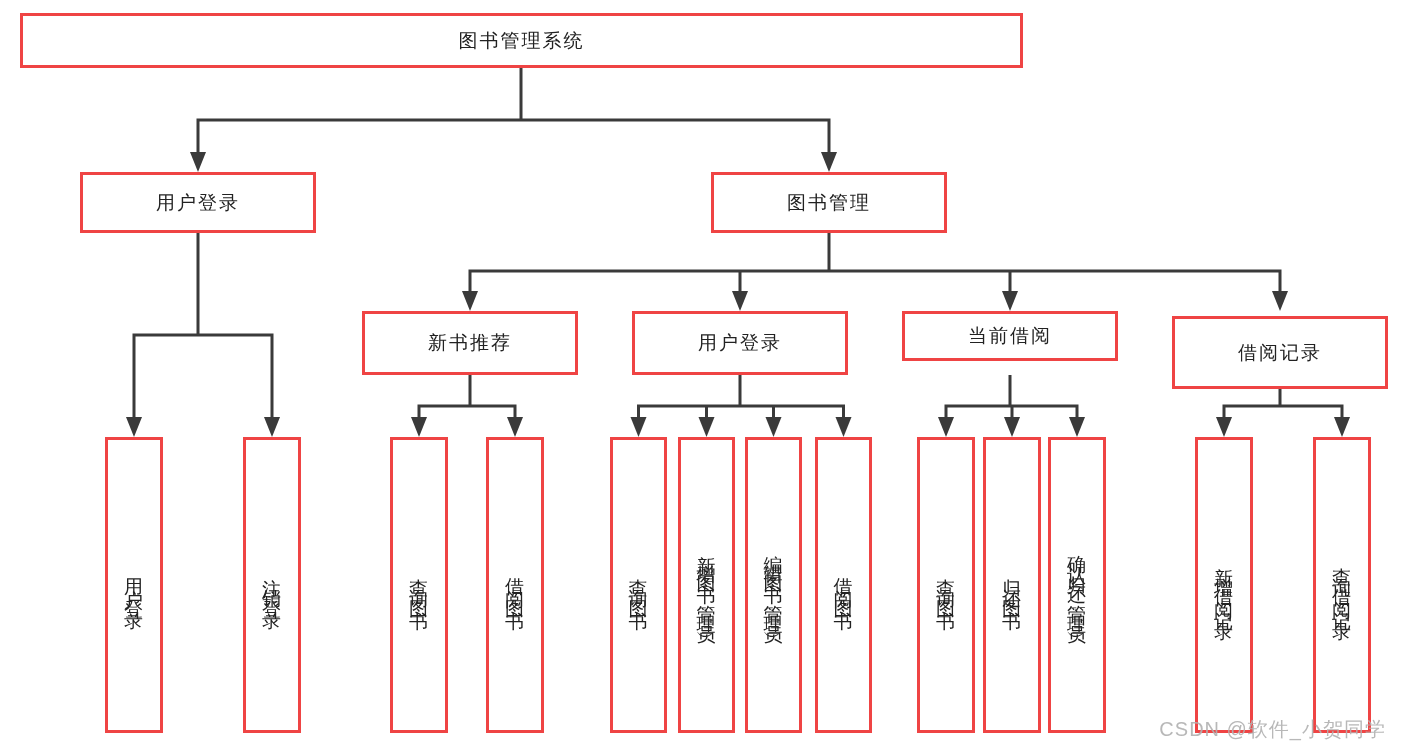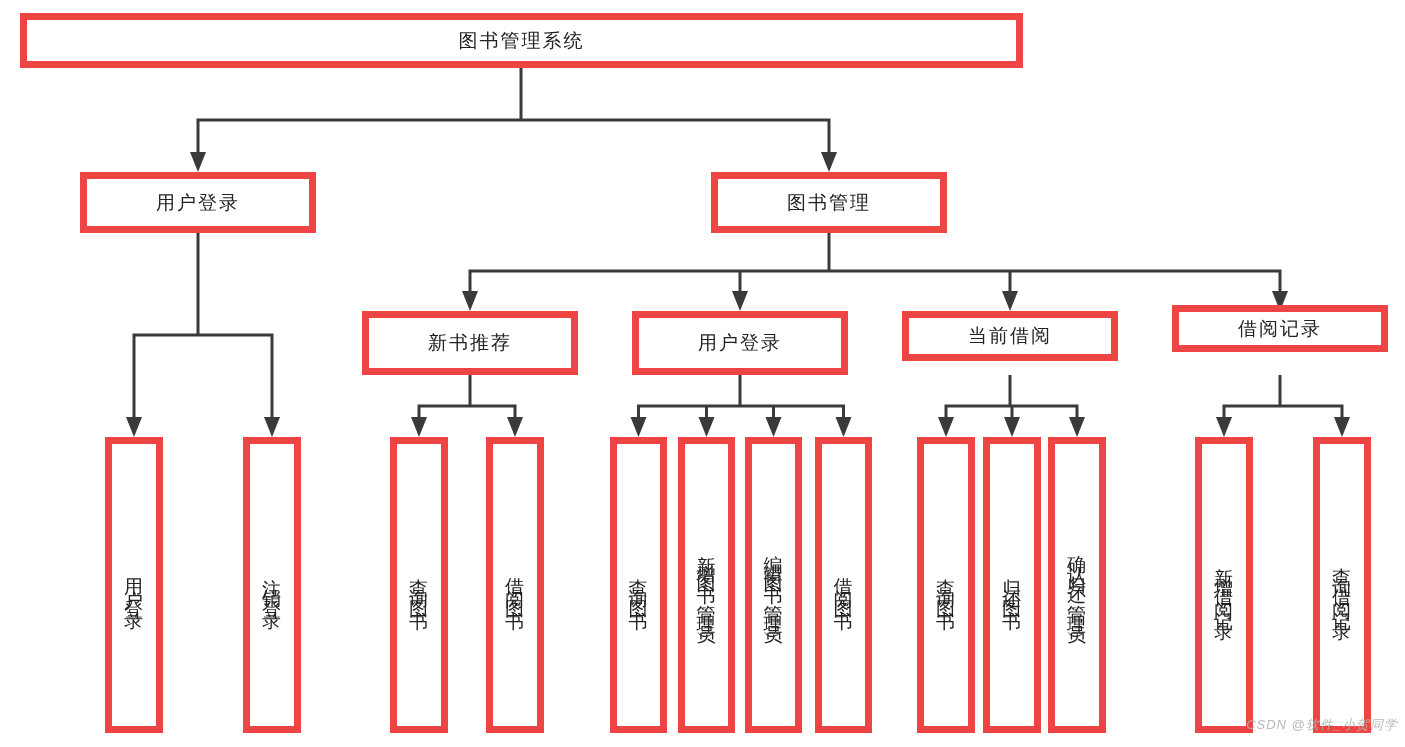--- a/index.html
+++ b/index.html
@@ -13,21 +13,21 @@
     background: #ffffff;
     overflow: hidden;
   }
   #connectors {
     position: absolute; left: 0; top: 0;
     width: 1405px; height: 747px;
   }
   .box {
     position: absolute;
     background: #ffffff;
-    border: 7px solid #ef4444;
+    border: 3px solid #ef4444;
     box-sizing: border-box;
     display: flex;
     align-items: center;
     justify-content: center;
     color: #222222;
     z-index: 2;
   }
   .h {
     font-size: 19px;
     letter-spacing: 2px;
@@ -35,28 +35,27 @@
   }
   .v {
     writing-mode: vertical-rl;
     text-orientation: mixed;
     font-size: 19px;
     letter-spacing: 11px;
     line-height: 1;
   }
   .watermark {
     position: absolute;
-    right: 7px;
+    right: 19px;
     top: 716px;
-    font-size: 13px;
+    font-size: 20px;
     color: rgba(178,178,178,0.92);
     letter-spacing: 1px;
     z-index: 6;
     white-space: nowrap;
-    font-style: italic;
   }
 </style>
 </head>
 <body>
 
 <div id="canvas">
 
   <svg id="connectors" viewBox="0 0 1405 747" xmlns="http://www.w3.org/2000/svg">
     <g stroke="#3a3a3a" stroke-width="3" fill="none">
 
@@ -105,21 +104,21 @@
   </svg>
 
   <div class="box h" style="left:20px;top:13px;width:1003px;height:55px">图书管理系统</div>
 
   <div class="box h" style="left:80px;top:172px;width:236px;height:61px">用户登录</div>
   <div class="box h" style="left:362px;top:311px;width:216px;height:64px">新书推荐</div>
 
   <div class="box h" style="left:711px;top:172px;width:236px;height:61px">图书管理</div>
   <div class="box h" style="left:632px;top:311px;width:216px;height:64px">用户登录</div>
   <div class="box h" style="left:902px;top:311px;width:216px;height:50px">当前借阅</div>
-  <div class="box h" style="left:1172px;top:305px;width:216px;height:47px">借阅记录</div>
+  <div class="box h" style="left:1172px;top:316px;width:216px;height:73px">借阅记录</div>
 
   <div class="box v" style="left:105px;top:437px;width:58px;height:296px">用户登录</div>
   <div class="box v" style="left:243px;top:437px;width:58px;height:296px">注销登录</div>
 
   <div class="box v" style="left:390px;top:437px;width:58px;height:296px">查询图书</div>
   <div class="box v" style="left:486px;top:437px;width:58px;height:296px">借阅图书</div>
 
   <div class="box v" style="left:610px;top:437px;width:57px;height:296px">查询图书</div>
   <div class="box v" style="left:678px;top:437px;width:57px;height:296px;letter-spacing:10px">新增图书（管理员）</div>
   <div class="box v" style="left:745px;top:437px;width:57px;height:296px;letter-spacing:10px">编辑图书（管理员）</div>

